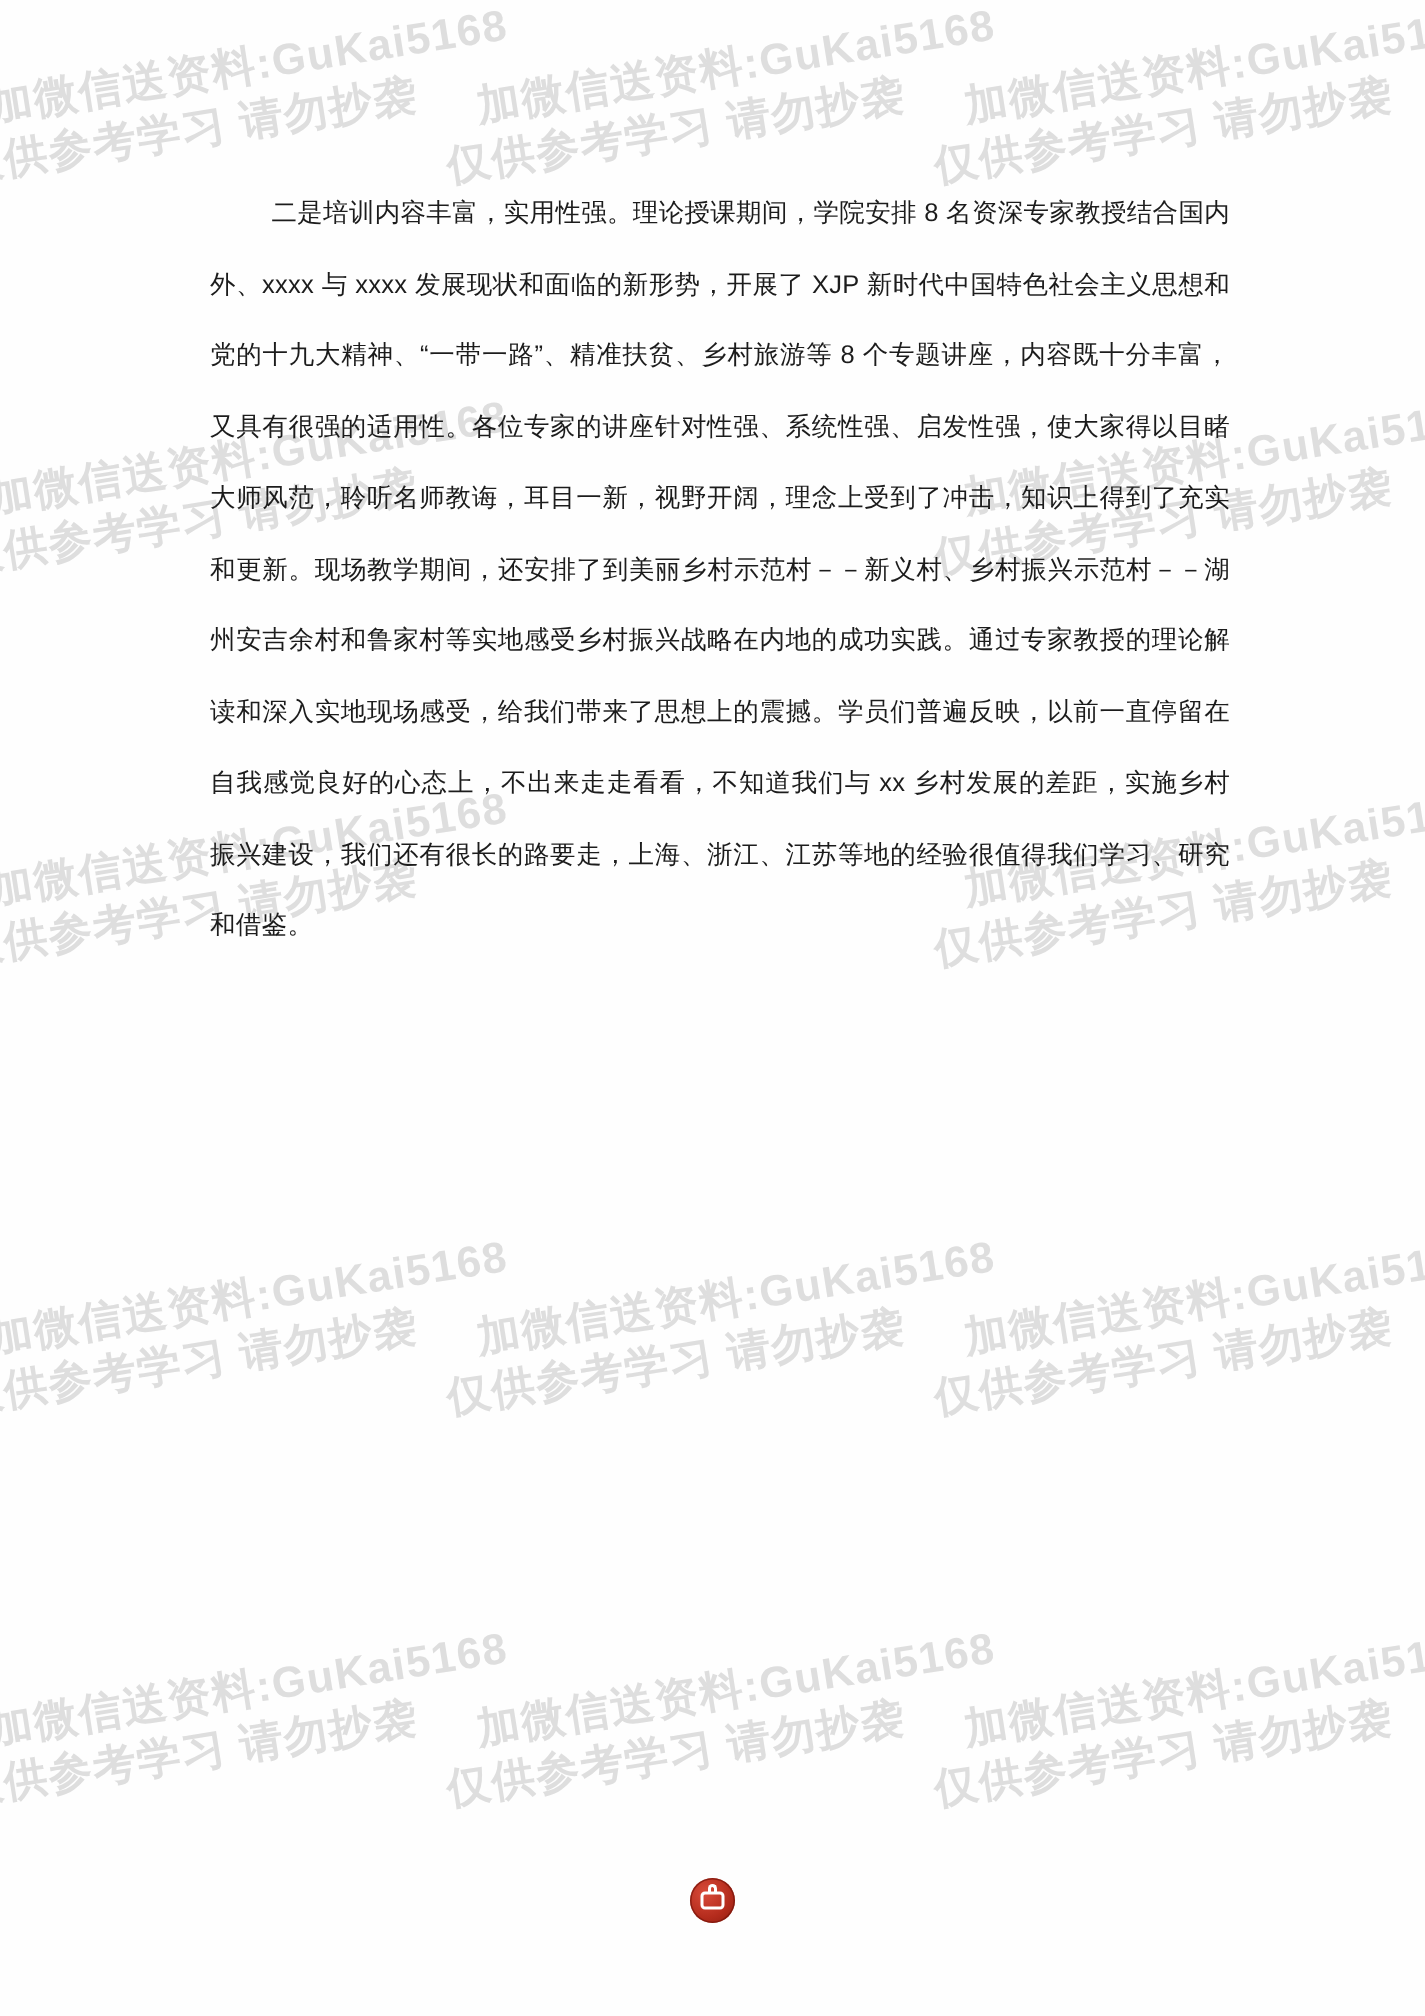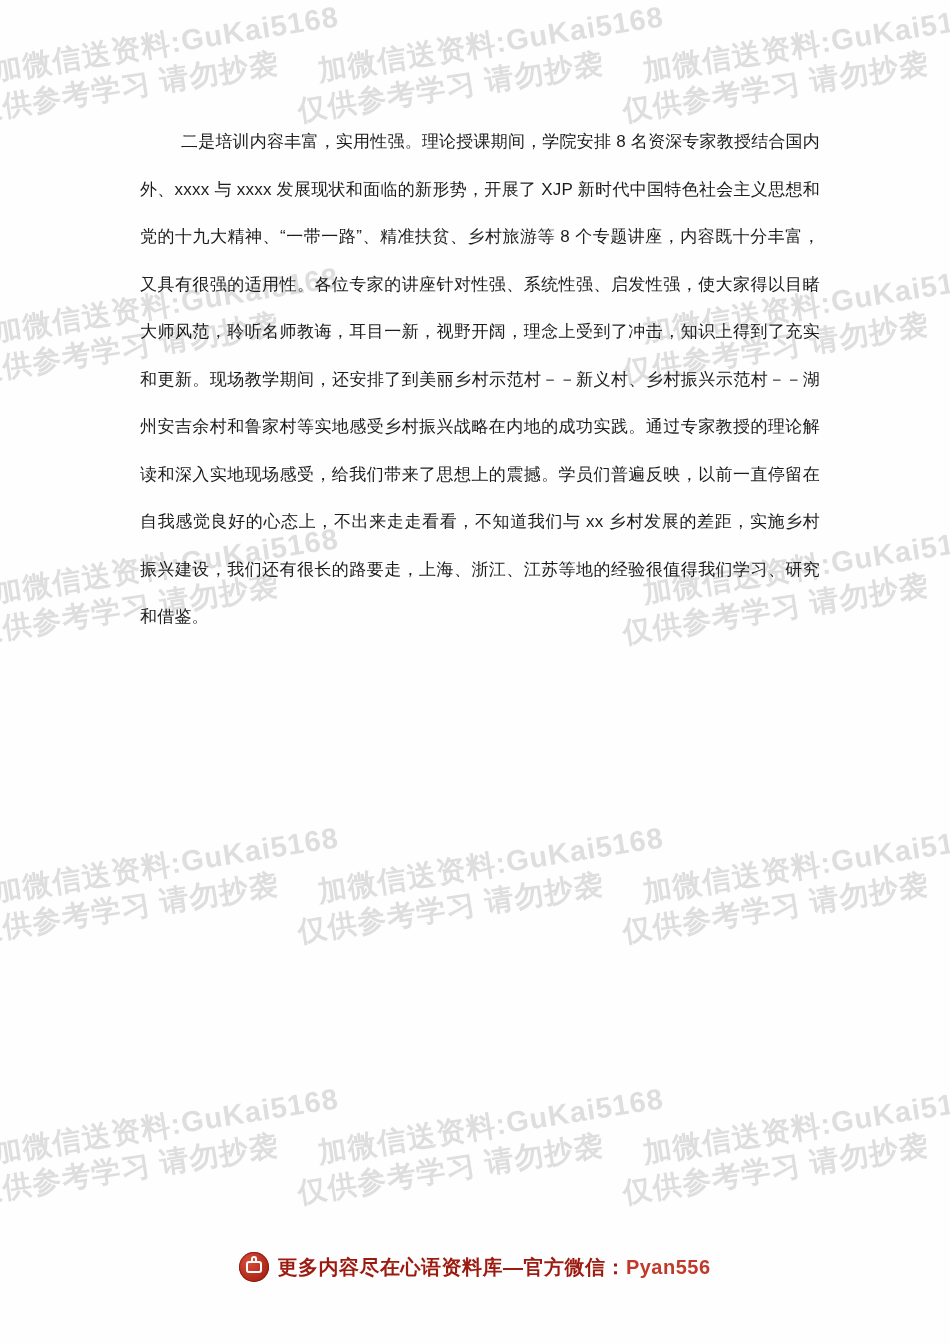--- a/index.html
+++ b/index.html
@@ -156,18 +156,15 @@
     <div class="wm l1" style="left:640px; top:1134px;">加微信送资料:GuKai5168</div>
     <div class="wm l2" style="left:620px; top:1174px;">仅供参考学习 请勿抄袭</div>
   </div>
 
   <div class="doc-body">
     <p class="para">二是培训内容丰富，实用性强。理论授课期间，学院安排 8 名资深专家教授结合国内外、xxxx 与 xxxx 发展现状和面临的新形势，开展了 XJP 新时代中国特色社会主义思想和党的十九大精神、“一带一路”、精准扶贫、乡村旅游等 8 个专题讲座，内容既十分丰富，又具有很强的适用性。各位专家的讲座针对性强、系统性强、启发性强，使大家得以目睹大师风范，聆听名师教诲，耳目一新，视野开阔，理念上受到了冲击，知识上得到了充实和更新。现场教学期间，还安排了到美丽乡村示范村－－新义村、乡村振兴示范村－－湖州安吉余村和鲁家村等实地感受乡村振兴战略在内地的成功实践。通过专家教授的理论解读和深入实地现场感受，给我们带来了思想上的震撼。学员们普遍反映，以前一直停留在自我感觉良好的心态上，不出来走走看看，不知道我们与 xx 乡村发展的差距，实施乡村振兴建设，我们还有很长的路要走，上海、浙江、江苏等地的经验很值得我们学习、研究和借鉴。</p>
   </div>
 
   <div class="footer">
     <div class="footer-logo"></div>
-    <div class="footer-text">
-      <span>更多内容尽在心语资料库—官方微信：</span><span class="wechat-id">Pyan556</span>
-    </div>
   </div>
 
 </div>
 
 </body></html>

